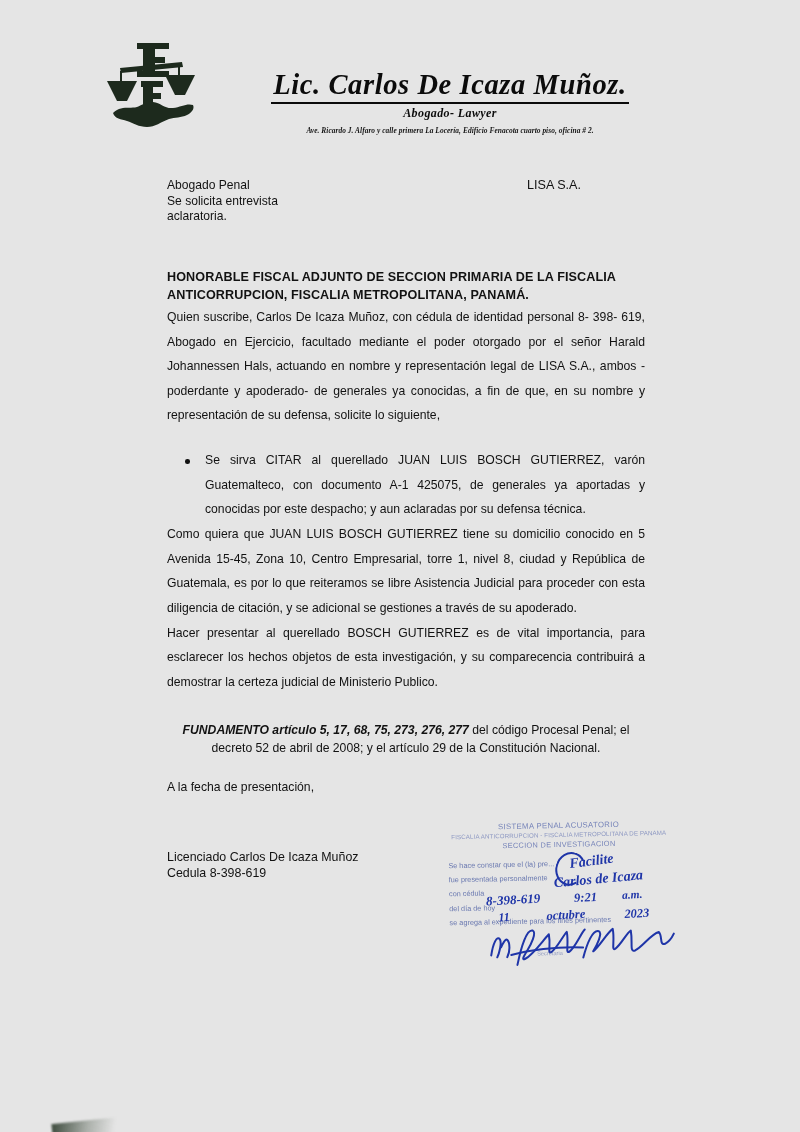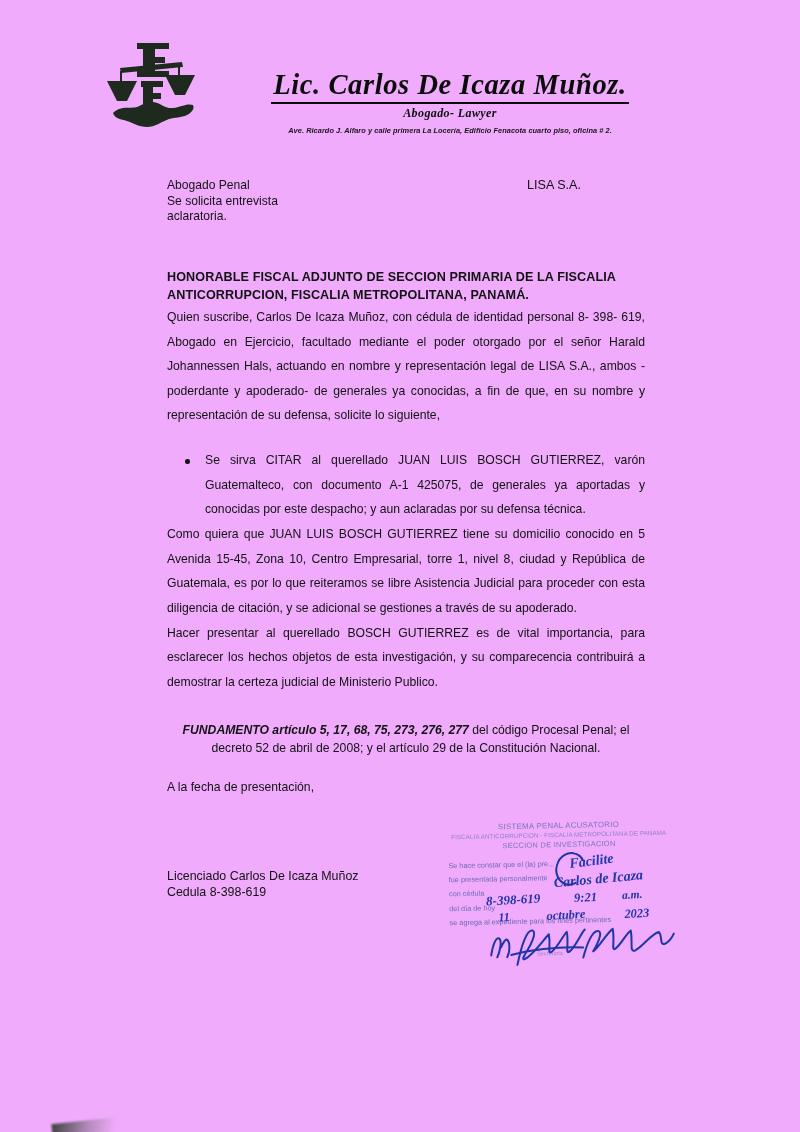--- a/index.html
+++ b/index.html
@@ -14,21 +14,21 @@
     font-family: "Liberation Sans", sans-serif;
     color: #111111;
     overflow: hidden;
   }
 
   
   .scan-page {
     position: absolute;
     left: 0; top: 0;
     width: 800px; height: 1132px;
-    background: #f0abfc;
+    background: #e5e5e5;
   }
   .scan-smudge {
     position: absolute;
     left: 52px; bottom: -4px;
     width: 78px; height: 16px;
     background: linear-gradient(105deg, rgba(32,48,32,0.85) 0%, rgba(60,75,58,0.35) 45%, rgba(255,255,255,0) 80%);
     transform: rotate(-6deg);
     filter: blur(1.2px);
     pointer-events: none;
   }
@@ -70,21 +70,21 @@
     font-family: "Liberation Serif", serif;
     font-weight: bold;
     font-style: italic;
     font-size: 12px;
     letter-spacing: 0.4px;
     color: #0b0b0b;
     margin-top: 2px;
     white-space: nowrap;
   }
   .firm-address {
-    font-family: Liberation Sans, sans-serif;
+    font-family: Liberation Serif, serif;
     font-weight: bold;
     font-style: italic;
     font-size: 7.4px;
     letter-spacing: 0.05px;
     color: #161616;
     margin-top: 5px;
     white-space: nowrap;
   }
 
   
@@ -161,21 +161,21 @@
     text-align: center;
   }
   .fundamento .bi-title { font-weight: bold; font-style: italic; }
 
   .closing {
     margin-top: 22px;
     font-size: 12.2px;
   }
 
   .signature-block {
-    margin-top: 74px;
+    margin-top: 55px;
     font-size: 12.4px;
     line-height: 1.36;
   }
   .signature-block div { white-space: nowrap; }
 
   
   .stamp {
     position: absolute;
     left: 446px;
     top: 820px;

